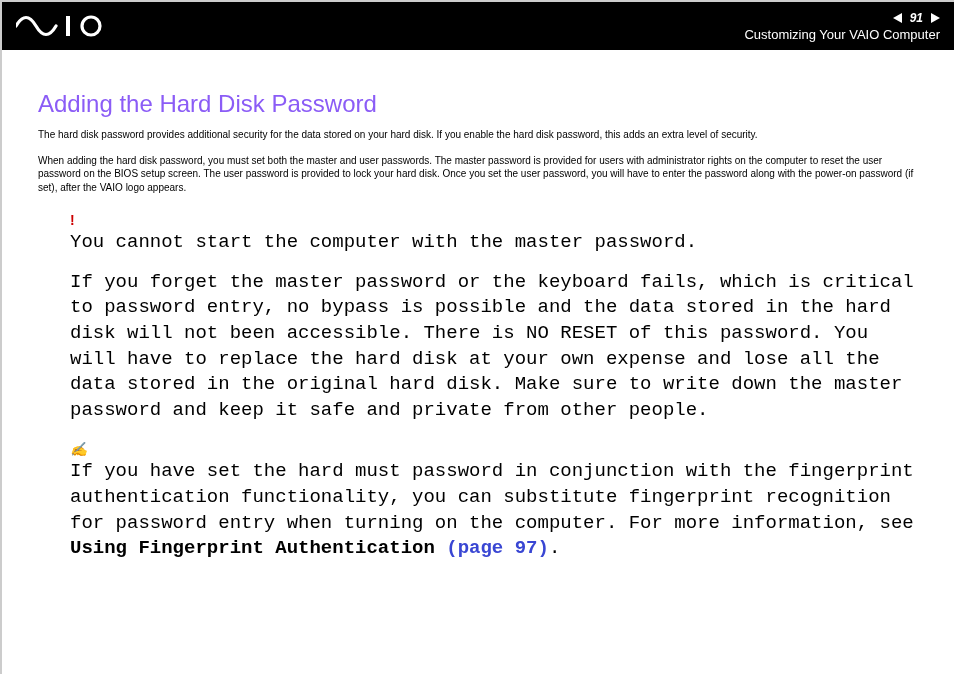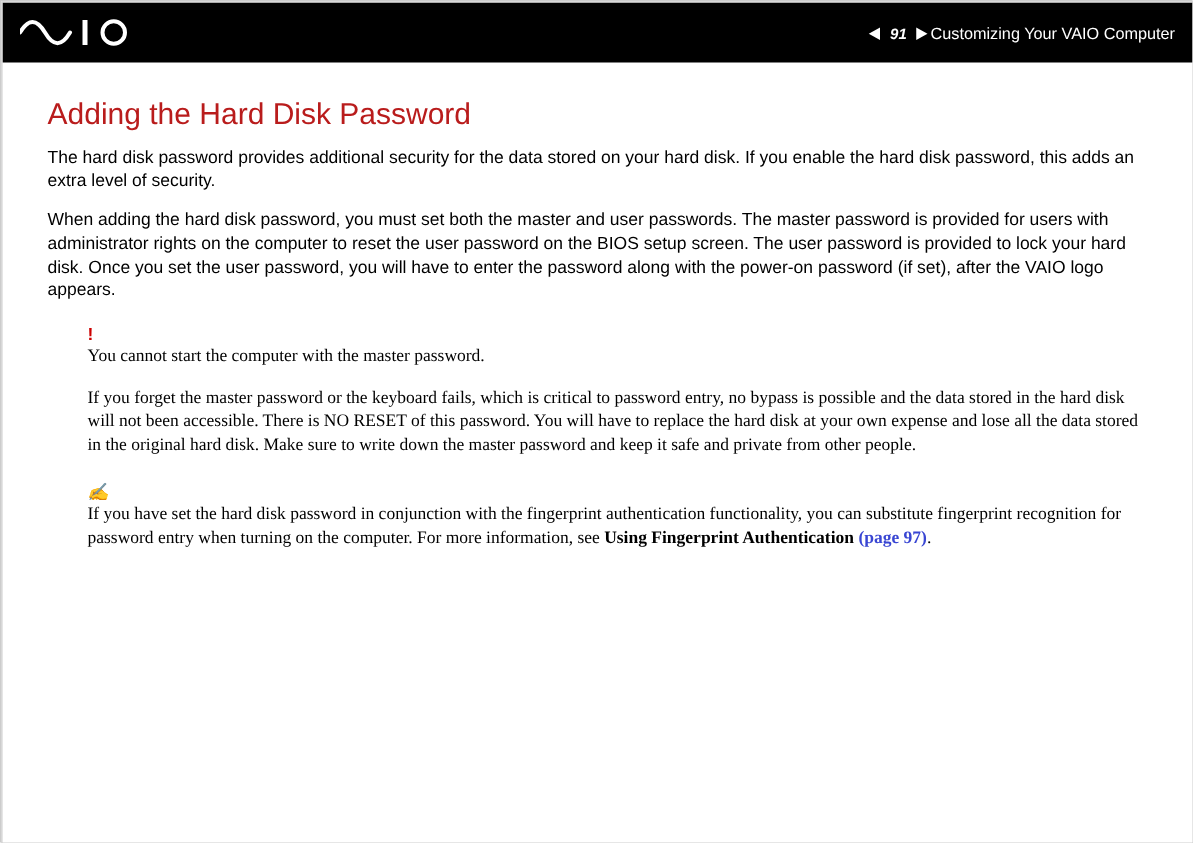--- a/index.html
+++ b/index.html
@@ -19,20 +19,21 @@
     color: #fff;
     height: 48px;
     display: flex;
     align-items: center;
     justify-content: space-between;
     padding: 0 14px;
   }
   .logo svg { display: block; }
   .header-right {
     display: flex;
+    flex-direction: column;
     align-items: flex-end;
     gap: 2px;
   }
   .pager {
     display: flex;
     align-items: center;
     gap: 8px;
     font-size: 12px;
     font-style: italic;
     font-weight: bold;
@@ -45,46 +46,46 @@
   .arrow-left  { border-right: 9px solid #fff; }
   .arrow-right { border-left:  9px solid #fff; }
   .breadcrumb {
     font-size: 13px;
     font-weight: normal;
   }
   .content {
     padding: 28px 36px 0 36px;
   }
   h1 {
-    color: #b91c1c;
+    color: #8b5cf6;
     font-weight: normal;
     font-size: 24px;
-    margin: 0 0 10px 0;
+    margin: 12px 0 10px 0;
   }
   p.body {
-    font-size: 14px;
+    font-size: 10px;
     line-height: 1.35;
     margin: 1px 0 12px 0;
   }
   .note-block {
     margin-left: 32px;
     margin-top: 18px;
   }
   .note-mark {
     font-weight: bold;
     font-size: 14px;
     margin-bottom: 2px;
   }
   .note-mark.warn { color: #c00; }
   .note-mark.tip  { color: #3946d3; font-style: italic; font-family: "Comic Sans MS", cursive, sans-serif; }
   .note-text {
-    font-size: 14px;
+    font-size: 19px;
     line-height: 1.35;
     margin: 0 0 14px 0;
-    font-family: Liberation Serif, serif;
+    font-family: Liberation Mono, monospace;
   }
   .note-text .xref-label { font-weight: bold; text-align: center; }
   .note-text .xref-link  { font-weight: bold; color: #3946d3; }
 </style>
 </head>
 <body>
 
 <div class="header">
   <div class="logo">
     <svg width="110" height="22" viewBox="0 0 110 22">
@@ -111,16 +112,16 @@
 
   <div class="note-block">
     <div class="note-mark warn">!</div>
     <p class="note-text">You cannot start the computer with the master password.</p>
     <p class="note-text">If you forget the master password or the keyboard fails, which is critical to password entry, no bypass is possible and the data stored in the hard disk will not been accessible. There is NO RESET of this password. You will have to replace the hard disk at your own expense and lose all the data stored in the original hard disk. Make sure to write down the master password and keep it safe and private from other people.</p>
   </div>
 
   <div class="note-block">
     <div class="note-mark tip">✍</div>
     <p class="note-text">
-      <span>If you have set the hard disk password in conjunction with the fingerprint authentication functionality, you can substitute fingerprint recognition for password entry when turning on the computer. For more information, see </span><span class="xref-label">Using Fingerprint Authentication </span><span class="xref-link">(page 97)</span><span>.</span>
+      <span>If you have set the hard must password in conjunction with the fingerprint authentication functionality, you can substitute fingerprint recognition for password entry when turning on the computer. For more information, see </span><span class="xref-label">Using Fingerprint Authentication </span><span class="xref-link">(page 97)</span><span>.</span>
     </p>
   </div>
 </div>
 
 </body></html>

